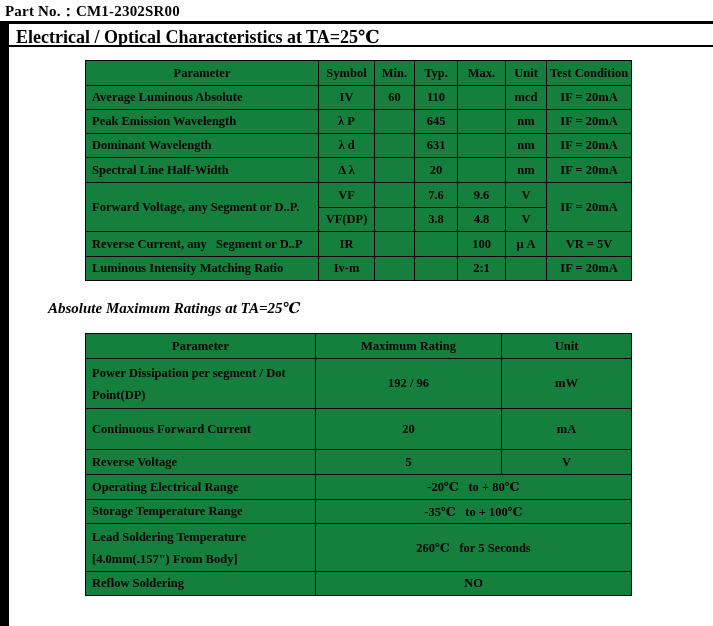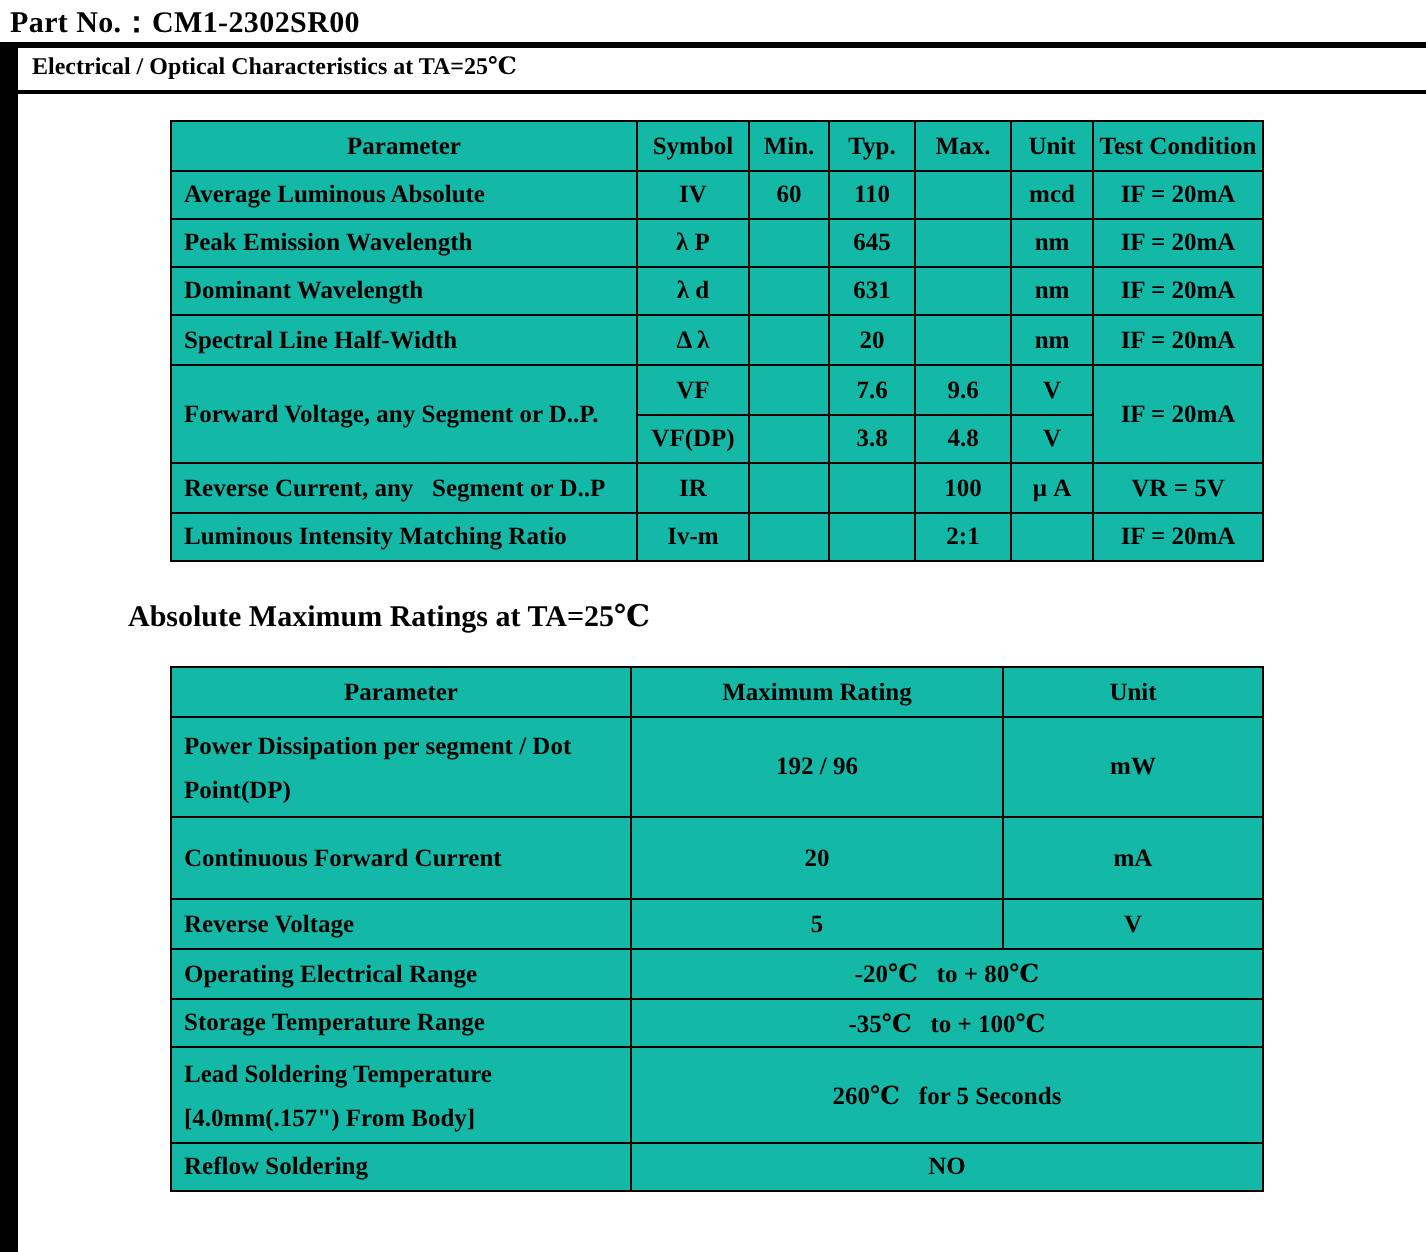--- a/index.html
+++ b/index.html
@@ -7,25 +7,25 @@
   body {
     width:713px; height:626px; overflow:hidden;
     font-family:"Liberation Serif","DejaVu Serif",serif;
     color:#000;
   }
   .page { position:relative; width:713px; height:626px; background:#fff; overflow:hidden; }
 
   .part-no { position:absolute; left:5px; top:2px; font-size:15px; font-weight:bold; letter-spacing:.2px; }
   .top-rule { position:absolute; left:0; top:21px; width:713px; height:3px; background:#000; }
   .left-bar { position:absolute; left:0; top:24px; width:9px; height:602px; background:#000; }
-  .sec1-title { position:absolute; left:16px; top:26px; font-size:12px; font-weight:bold; }
+  .sec1-title { position:absolute; left:16px; top:26px; font-size:18px; font-weight:bold; }
   .sec1-rule { position:absolute; left:9px; top:45px; width:704px; height:2px; background:#000; }
-  .sec2-title { position:absolute; left:64px; top:299px; font-size:15px; font-weight:bold; }
+  .sec2-title { position:absolute; left:48px; top:299px; font-size:15px; font-weight:bold;font-style:italic; }
 
-  table { position:absolute; border-collapse:collapse; table-layout:fixed; background:#14b8a6; }
+  table { position:absolute; border-collapse:collapse; table-layout:fixed; background:#15803d; }
   .t1 { left:85px; top:60px; width:546px; }
   .t2 { left:85px; top:333px; width:546px; }
 
   th, td {
     border:1px solid #000;
     font-size:12.5px; font-weight:bold;
     text-align:center; vertical-align:middle;
     padding:0 2px; overflow:hidden; white-space:nowrap;
   }
   .param { text-align:left; padding-left:6px; }

